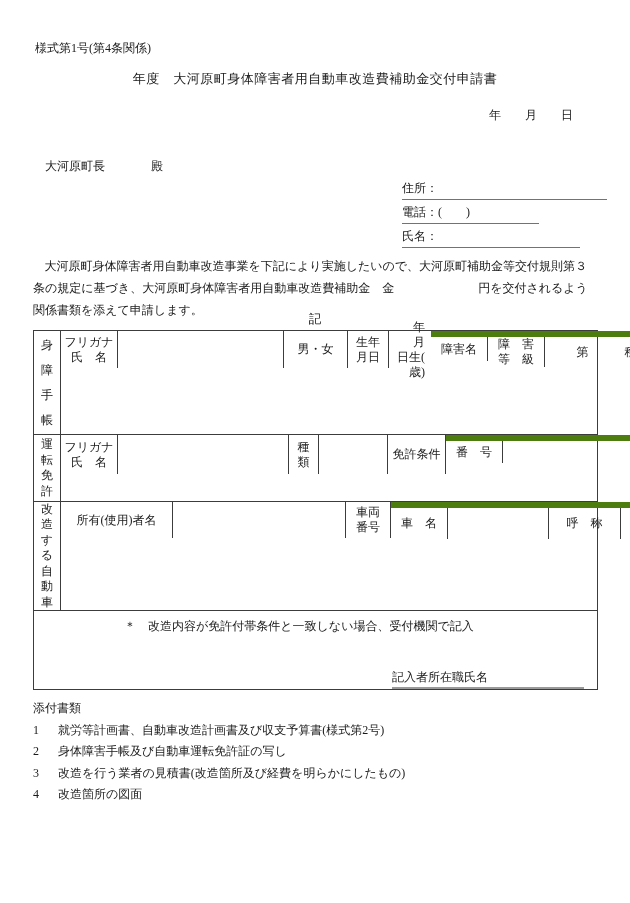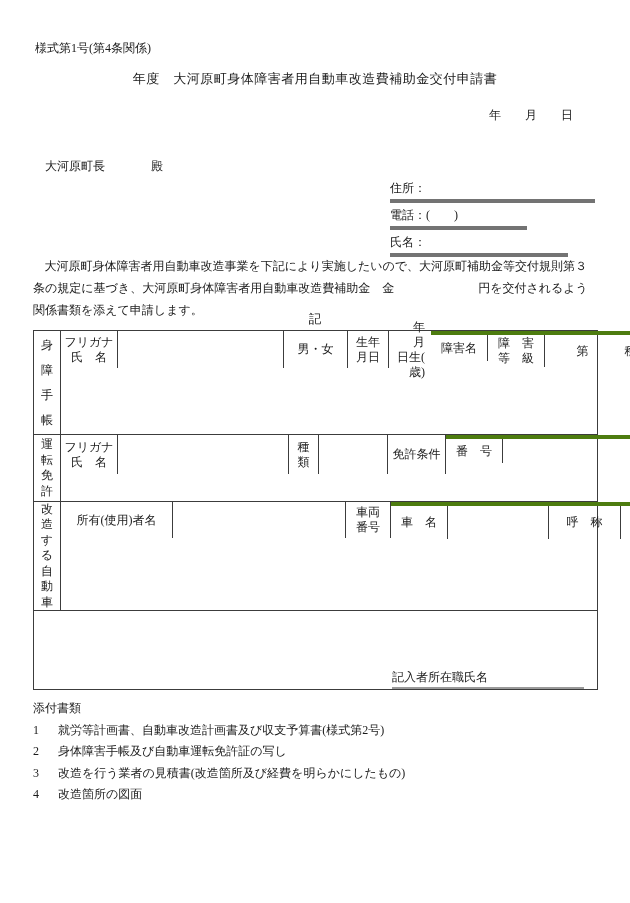--- a/index.html
+++ b/index.html
@@ -10,34 +10,34 @@
   }
   .abs{position:absolute;}
   .pre{white-space:pre-line;}
   
   .form-number{left:35px;top:40px;}
   .form-title{left:0;top:70px;width:100%;text-align:center;font-size:13px;letter-spacing:.5px;}
   .date-line{top:107px;right:57px;}
   .addressee{left:45px;top:158px;display:flex;}
   .addressee .suffix{margin-left:46px;}
   .contact{left:390px;top:180px;}
-  .contact .crow{border-bottom:4px solid #737373;padding-bottom:2px;margin-bottom:4px;}
+  .contact .crow{border-bottom:1px solid #737373;padding-bottom:2px;margin-bottom:4px;margin-left:12px;}
   .crow.addr{width:205px;}
   .crow.name{width:178px;}
   .crow.phone{width:137px;}
   
   .body-par{left:33px;top:255px;width:566px;font-size:12px;line-height:22px;text-indent:11.5px;text-align:left;}
   .record-heading{left:0;top:311px;width:100%;text-align:center;font-size:12.5px;}
   
   .tbl{left:33px;top:330px;width:565px;height:360px;border:1px solid #3c3c3c;box-sizing:border-box;}
   .band{display:flex;border-top:1px solid #3c3c3c;box-sizing:border-box;}
   .band:first-child{border-top:none;}
   .grpcol{width:27px;border-right:1px solid #3c3c3c;display:flex;align-items:center;justify-content:center;box-sizing:border-box;text-align:center;}
   .rows{flex:1;display:flex;flex-direction:row;min-width:0;}
-  .row{display:flex;border-top:4px solid #4d7c0f;box-sizing:border-box;}
+  .row{display:flex;border-top:6px solid #4d7c0f;box-sizing:border-box;}
   .rows .row:first-child{border-top:none;}
   .cell{border-right:1px solid #3c3c3c;box-sizing:border-box;display:flex;align-items:center;justify-content:center;text-align:center;line-height:15px;min-width:0;}
   .cell.last{border-right:none;flex:1;}
   .cell.rt{justify-content:flex-end;text-align:right;}
   .g1{line-height:25px;}
   .g2,.g3{line-height:15.5px;}
   .band4{position:relative;height:79px;}
   .reason-box{position:absolute;left:0;top:0;width:84px;height:38px;border-right:1px solid #3c3c3c;border-bottom:1px solid #3c3c3c;box-sizing:border-box;display:flex;align-items:center;justify-content:center;text-align:center;font-size:11px;line-height:16px;}
   .reason-note{position:absolute;left:90px;top:7px;}
   .writer{position:absolute;right:13px;bottom:0;width:192px;border-bottom:2px solid #9a9a9a;padding-bottom:1px;}
@@ -148,20 +148,21 @@
       <div class="row" style="height:36px;gap:32px;">
         <div class="cell" style="width:57px;">形　式</div>
         <div class="cell" style="width:101px;"></div>
         <div class="cell" style="width:72px;">車台番号</div>
         <div class="cell last"></div>
       </div>
     </div>
   </div>
 
   <div class="band band4">
+    <div class="reason-note">＊　改造内容が免許付帯条件と一致しない場合、受付機関で記入</div>
     <div class="writer">記入者所在職氏名</div>
   </div>
 
 </div>
 
 <div class="abs attachments">
   <div>添付書類</div>
   <div class="att-item">
     <span class="att-no">1</span>
     <span>就労等計画書、自動車改造計画書及び収支予算書(様式第2号)</span>

